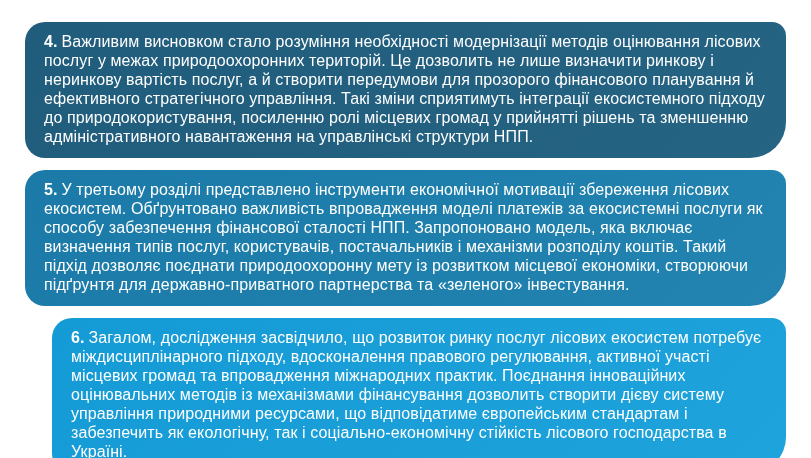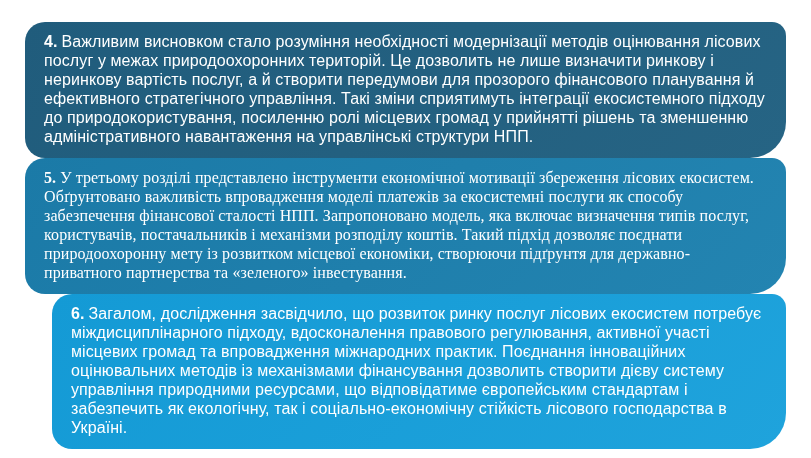--- a/index.html
+++ b/index.html
@@ -13,20 +13,21 @@
     font-family: "Liberation Sans", sans-serif;
     overflow: hidden;
   }
   .slide {
     box-sizing: border-box;
     width: 811px;
     height: 458px;
     padding: 22px 25px 10px 25px;
     display: flex;
     flex-direction: column;
+    gap: 12px;
   }
   .card {
     box-sizing: border-box;
     border-radius: 20px 14px 36px 20px;
     padding: 10px 20px 12px 19px;
     color: #ffffff;
     flex: 0 0 auto;
   }
   .card p {
     margin: 0;
@@ -42,21 +43,21 @@
 </style>
 </head>
 <body style="background: rgb(255, 255, 255);">
 
 <div class="slide">
 
   <div class="card" style="background: linear-gradient(135deg, rgb(32, 92, 124), rgb(38, 100, 132));">
     <p><span class="num">4.</span><span>Важливим висновком стало розуміння необхідності модернізації методів оцінювання лісових послуг у межах природоохоронних територій. Це дозволить не лише визначити ринкову і неринкову вартість послуг, а й створити передумови для прозорого фінансового планування й ефективного стратегічного управління. Такі зміни сприятимуть інтеграції екосистемного підходу до природокористування, посиленню ролі місцевих громад у прийнятті рішень та зменшенню адміністративного навантаження на управлінські структури НПП.</span></p>
   </div>
 
-  <div class="card" style="background: linear-gradient(135deg, rgb(27, 122, 167), rgb(35, 132, 177)); font-family: Liberation Serif, serif;">
+  <div class="card" style="background: linear-gradient(135deg, rgb(27, 122, 167), rgb(35, 132, 177));">
     <p><span class="num">5.</span><span>У третьому розділі представлено інструменти економічної мотивації збереження лісових екосистем. Обґрунтовано важливість впровадження моделі платежів за екосистемні послуги як способу забезпечення фінансової сталості НПП. Запропоновано модель, яка включає визначення типів послуг, користувачів, постачальників і механізми розподілу коштів. Такий підхід дозволяє поєднати природоохоронну мету із розвитком місцевої економіки, створюючи підґрунтя для державно-приватного партнерства та «зеленого» інвестування.</span></p>
   </div>
 
   <div class="card" style="background: linear-gradient(135deg, rgb(20, 154, 213), rgb(31, 163, 220)); margin-left: 27px;">
     <p><span class="num">6.</span><span>Загалом, дослідження засвідчило, що розвиток ринку послуг лісових екосистем потребує міждисциплінарного підходу, вдосконалення правового регулювання, активної участі місцевих громад та впровадження міжнародних практик. Поєднання інноваційних оцінювальних методів із механізмами фінансування дозволить створити дієву систему управління природними ресурсами, що відповідатиме європейським стандартам і забезпечить як екологічну, так і соціально-економічну стійкість лісового господарства в Україні.</span></p>
   </div>
 
 </div>
 
 </body></html>

